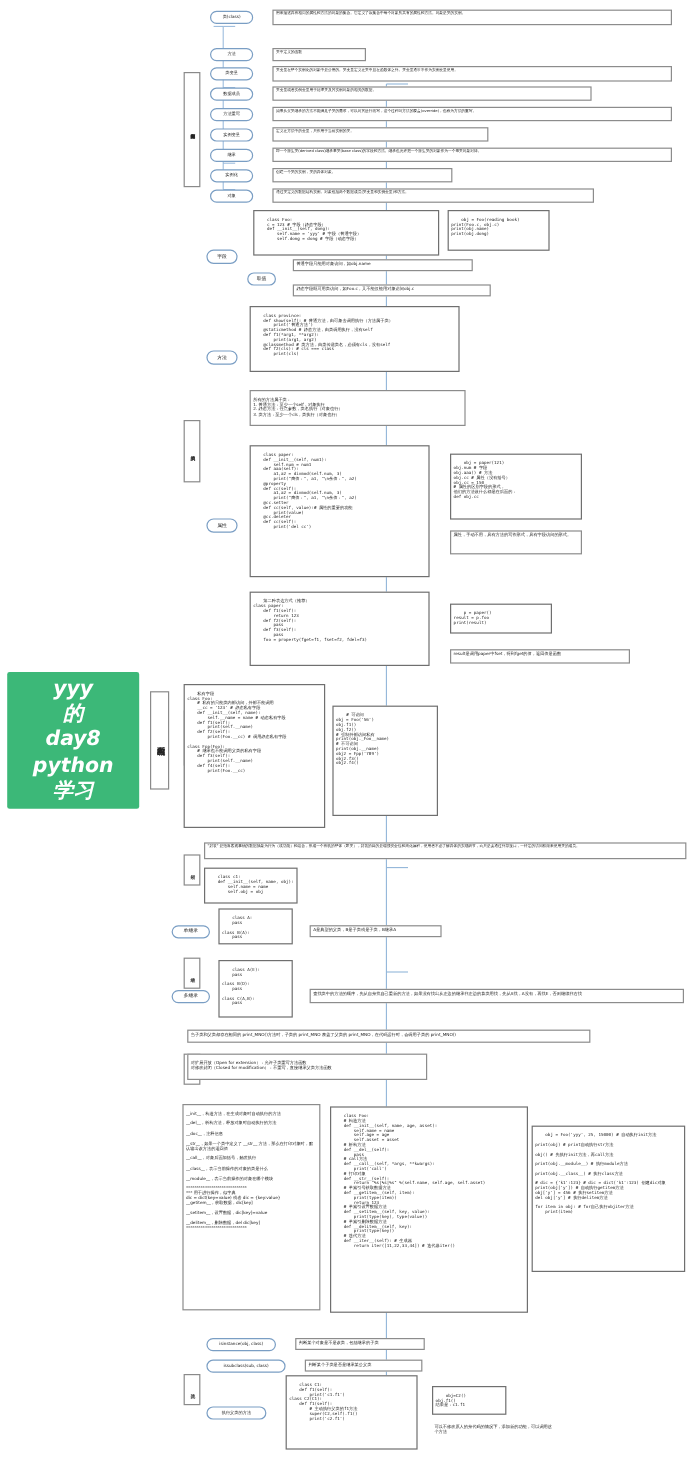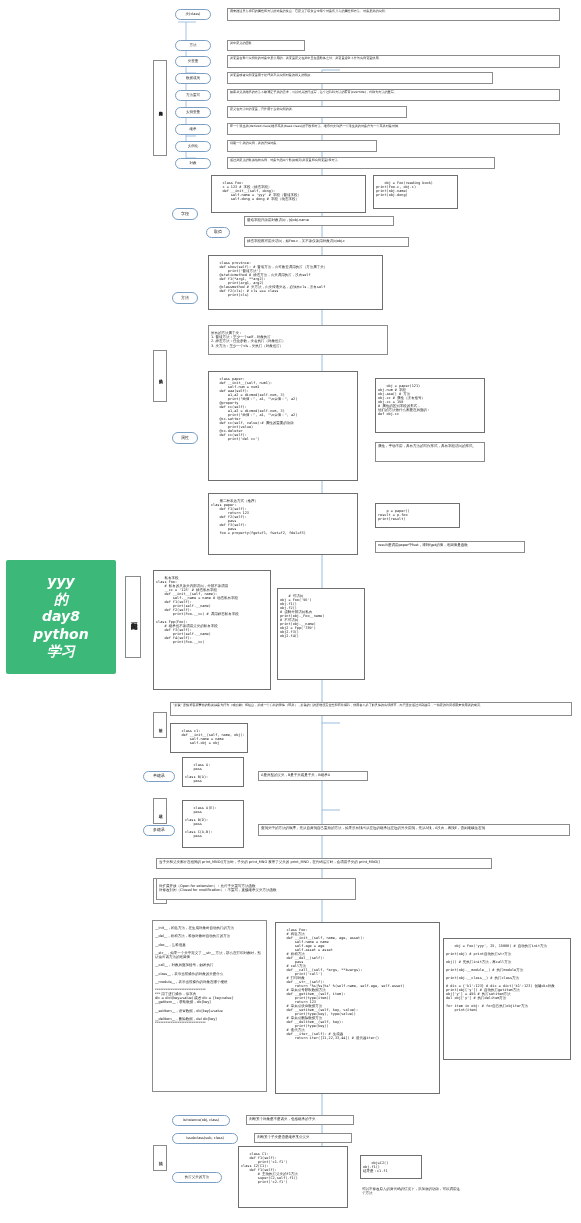--- a/index.html
+++ b/index.html
@@ -26,21 +26,21 @@
   .note{border:1px solid #8c8c8c;background:#fff;padding:1px 2px;
         line-height:1.18;overflow:hidden;}
   
   .code{border:1px solid #6f6f6f;background:#fff;padding:1px 2px;
         font-family:"DejaVu Sans Mono","Liberation Mono",monospace;
         line-height:1.14;white-space:pre-wrap;overflow:hidden;}
   .t3{font-size:3.1px;}
   .t35{font-size:3.5px;}
   .t4{font-size:4px;}
   .t7{font-size:7px;}
-  .t12{font-size:14px;}
+  .t12{font-size:17px;}
 </style>
 </head>
 <body>
 
 <div id="canvas">
 
   <svg class="links" viewBox="0 0 581 1223">
     <g fill="none" stroke="#8fb4d8" stroke-width="0.9">
 
       <path d="M178,617 L252,617"></path>

